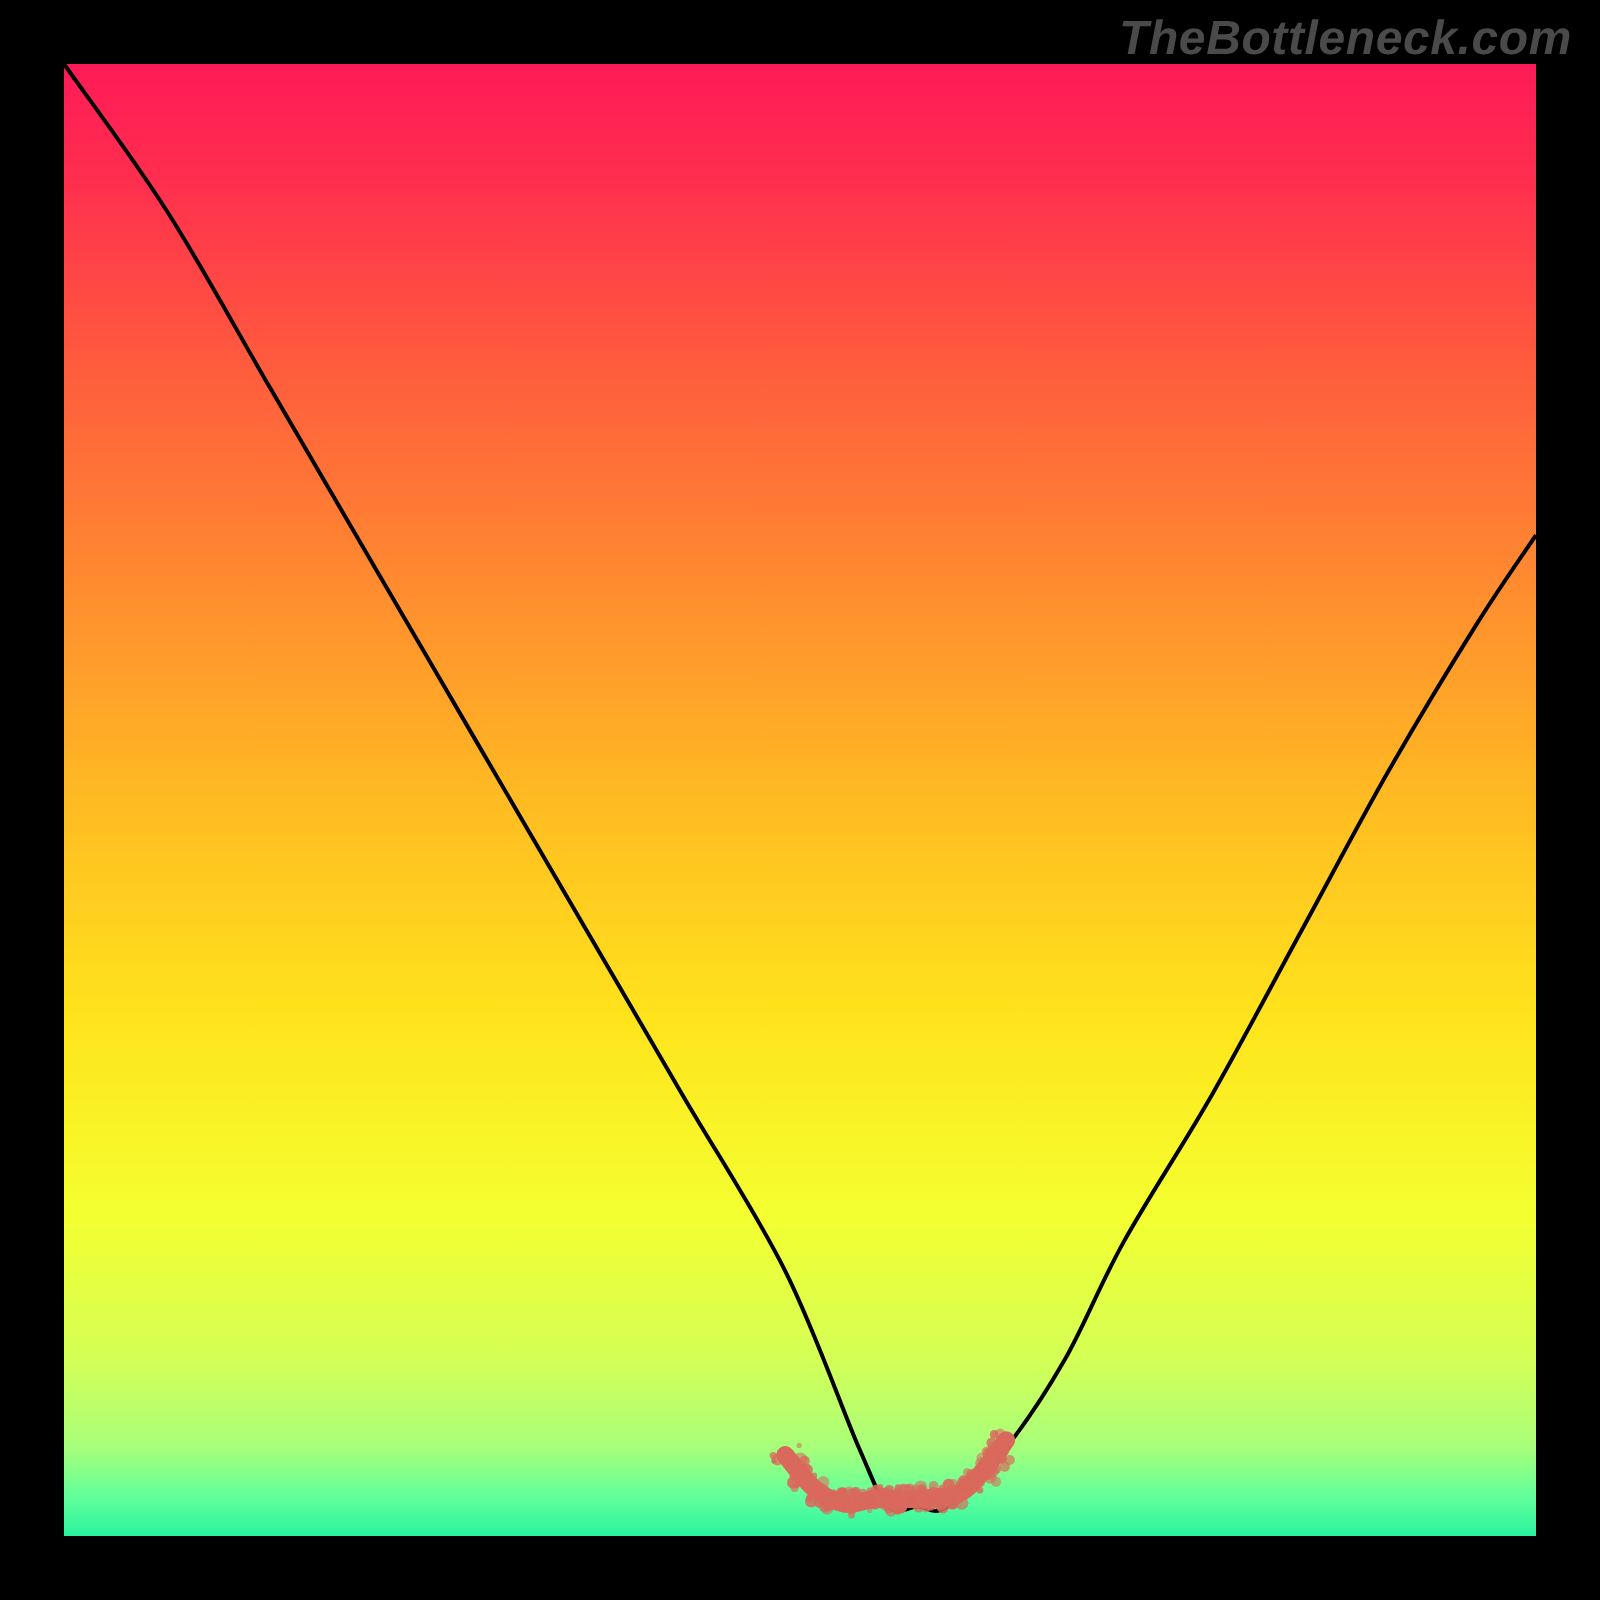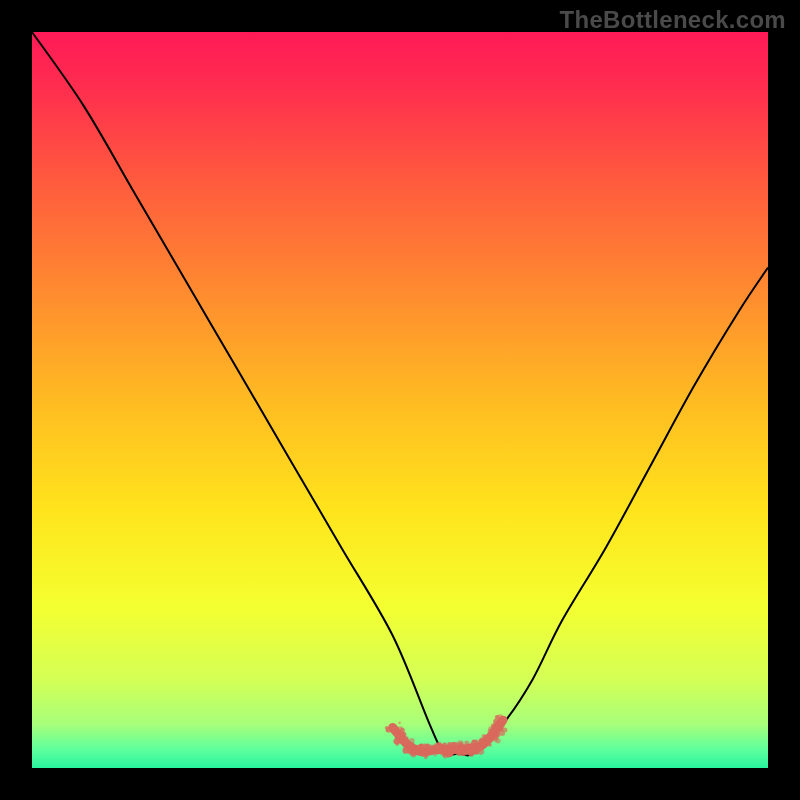--- a/index.html
+++ b/index.html
@@ -19,20 +19,21 @@
   }
   .watermark {
     position: absolute;
     top: 6px;
     right: 14px;
     color: #4a4a4a;
     font-size: 24px;
     font-weight: 700;
     letter-spacing: 0.3px;
     user-select: none;
+    font-style: italic;
   }
   svg {
     display: block;
   }
 </style>
 </head>
 <body>
 
 <div class="frame">
   <div class="watermark">TheBottleneck.com</div>

